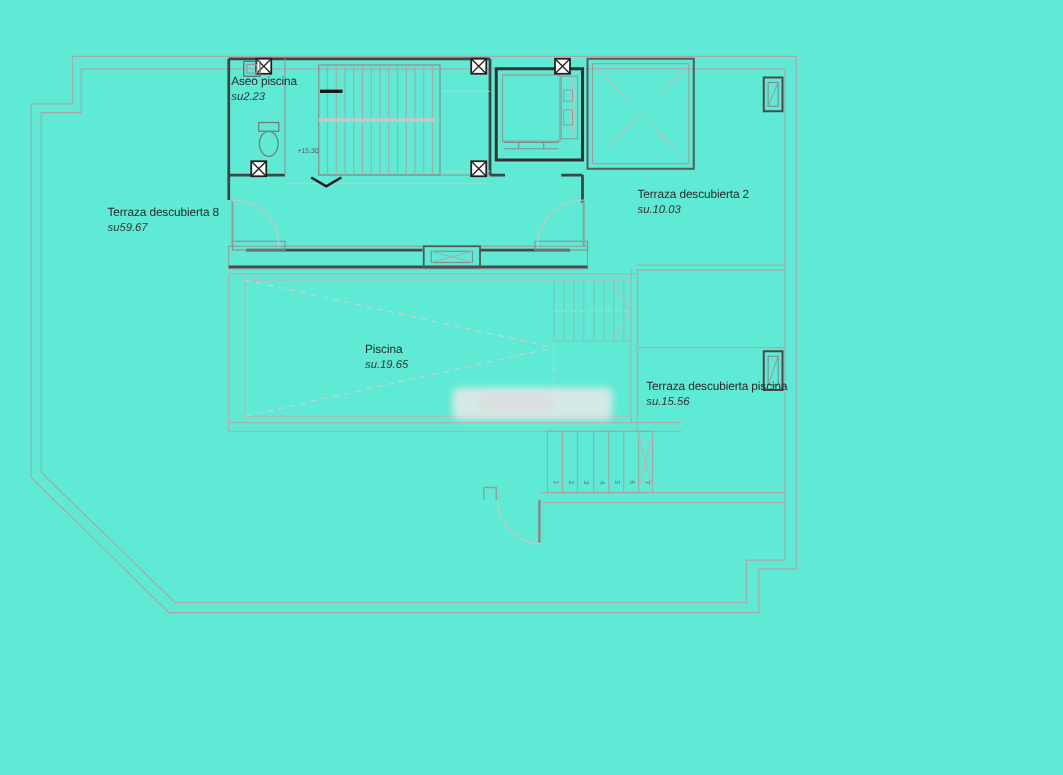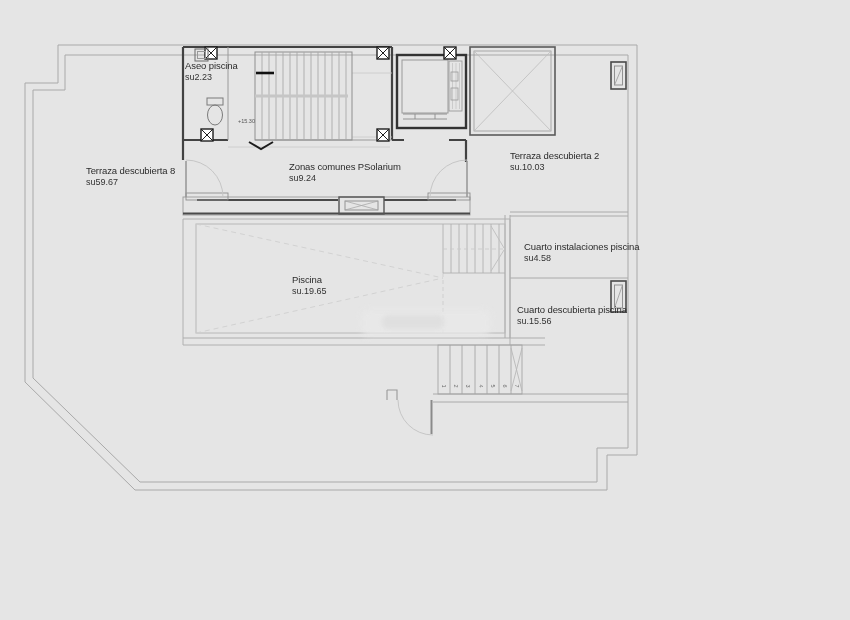--- a/index.html
+++ b/index.html
@@ -1,23 +1,23 @@
 <!DOCTYPE html>
 <html><head>
 <meta charset="utf-8">
 <style>
   html,body{margin:0;padding:0;background:#fff;}
   .plan{
-    position:relative;width:850px;height:620px;background:#e5e5e5;overflow:hidden;
+    position:relative;width:850px;height:620px;background:#5eead4;overflow:hidden;
     font-family:"Liberation Sans", sans-serif;
   }
   .plan svg{position:absolute;left:0;top:0;}
   .label{position:absolute;color:#2b2b2b;white-space:nowrap;line-height:1.15;}
   .room-name{font-size:9.5px;font-weight:500;letter-spacing:-0.1px;}
-  .room-area{font-size:9px;color:#333;}
+  .room-area{font-size:9px;color:#333;font-style:italic;}
   .level-mark{position:absolute;font-size:5.5px;color:#555;}
   .stair-num{
     position:absolute;top:383px;width:10px;text-align:center;
     font-size:5.5px;color:#6a6a6a;transform:rotate(90deg);
   }
   .watermark{position:absolute;background:#e9e9e9;filter:blur(3px);border-radius:6px;opacity:.85;}
   .watermark.inner{background:#dcdcdc;filter:blur(2px);opacity:.7;}
 </style>
 </head>
 <body>
@@ -159,38 +159,30 @@
   <div class="watermark inner" style="left:382px;top:315px;width:62px;height:14px;"></div>
 
   <div class="label" style="left:185px;top:61px">
     <div class="room-name">Aseo piscina</div>
     <div class="room-area">su2.23</div>
   </div>
   <div class="label" style="left:86px;top:166px">
     <div class="room-name">Terraza descubierta 8</div>
     <div class="room-area">su59.67</div>
   </div>
-  <div class="label" style="left:289px;top:162px">
-    <div class="room-name">Zonas comunes PSolarium</div>
-    <div class="room-area">su9.24</div>
-  </div>
   <div class="label" style="left:510px;top:151px">
     <div class="room-name">Terraza descubierta 2</div>
     <div class="room-area">su.10.03</div>
-  </div>
-  <div class="label" style="left:524px;top:242px">
-    <div class="room-name">Cuarto instalaciones piscina</div>
-    <div class="room-area">su4.58</div>
   </div>
   <div class="label" style="left:292px;top:275px">
     <div class="room-name">Piscina</div>
     <div class="room-area">su.19.65</div>
   </div>
   <div class="label" style="left:517px;top:305px">
-    <div class="room-name">Cuarto descubierta piscina</div>
+    <div class="room-name">Terraza descubierta piscina</div>
     <div class="room-area">su.15.56</div>
   </div>
 
   <span class="level-mark" style="left:238px;top:118px">+15.30</span>
 
   <span class="stair-num" style="left:439px">1</span>
   <span class="stair-num" style="left:451px">2</span>
   <span class="stair-num" style="left:463px">3</span>
   <span class="stair-num" style="left:476px">4</span>
   <span class="stair-num" style="left:488px">5</span>

